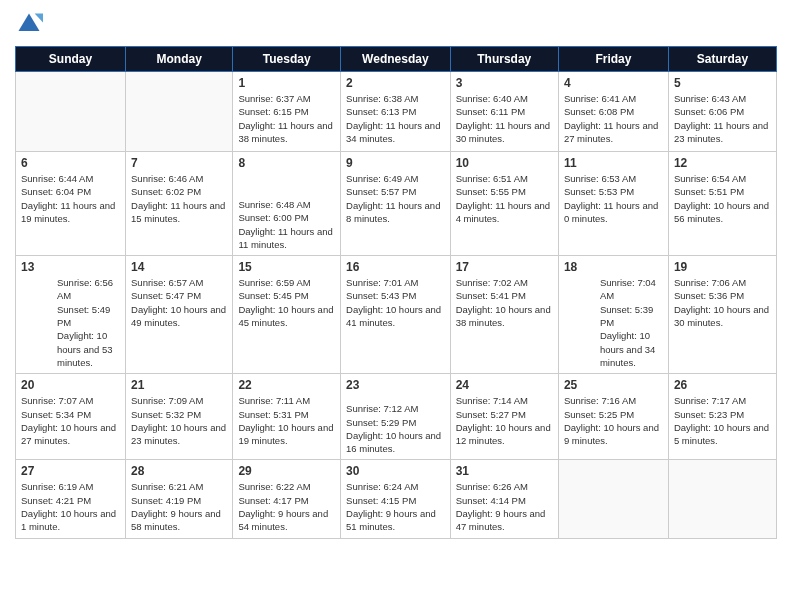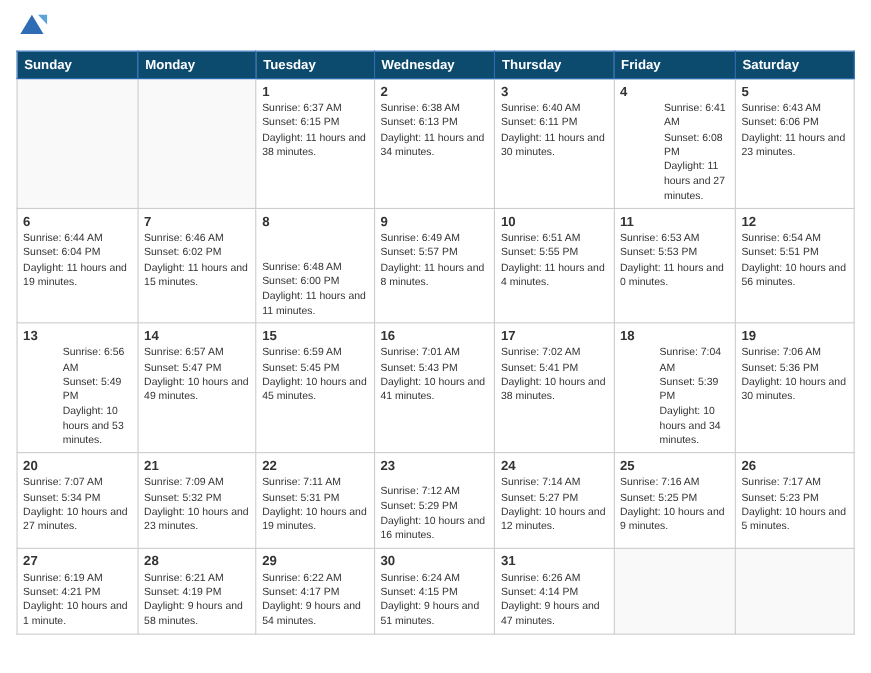--- a/index.html
+++ b/index.html
@@ -48,23 +48,23 @@
     }
     .location {
       font-size: 14px;
       color: #555;
     }
     .calendar {
       width: 100%;
       border-collapse: collapse;
     }
     .calendar th {
-      background-color: #0c4a6e;
+      background-color: #0f172a;
       color: #fff;
-      text-align: left;
+      text-align: center;
       padding: 5px 6px;
       font-size: 12px;
       font-weight: bold;
       border: 1px solid #2e6db4;
     }
     .calendar td {
       border: 1px solid #ccc;
       vertical-align: top;
       padding: 4px 5px;
       font-size: 10px;
@@ -139,21 +139,21 @@
 Daylight: 11 hours and 34 minutes.</div>
           </td>
           <td>
             <div class="day-number">3</div>
             <div class="day-info" style="white-space: pre-line;">Sunrise: 6:40 AM
 Sunset: 6:11 PM
 Daylight: 11 hours and 30 minutes.</div>
           </td>
           <td>
             <div class="day-number">4</div>
-            <div class="day-info" style="white-space: pre-line; margin-left: 40px;">Sunrise: 6:41 AM
+            <div class="day-info" style="white-space: pre-line;">Sunrise: 6:41 AM
 Sunset: 6:08 PM
 Daylight: 11 hours and 27 minutes.</div>
           </td>
           <td>
             <div class="day-number">5</div>
             <div class="day-info" style="white-space: pre-line;">Sunrise: 6:43 AM
 Sunset: 6:06 PM
 Daylight: 11 hours and 23 minutes.</div>
           </td>
         </tr>

